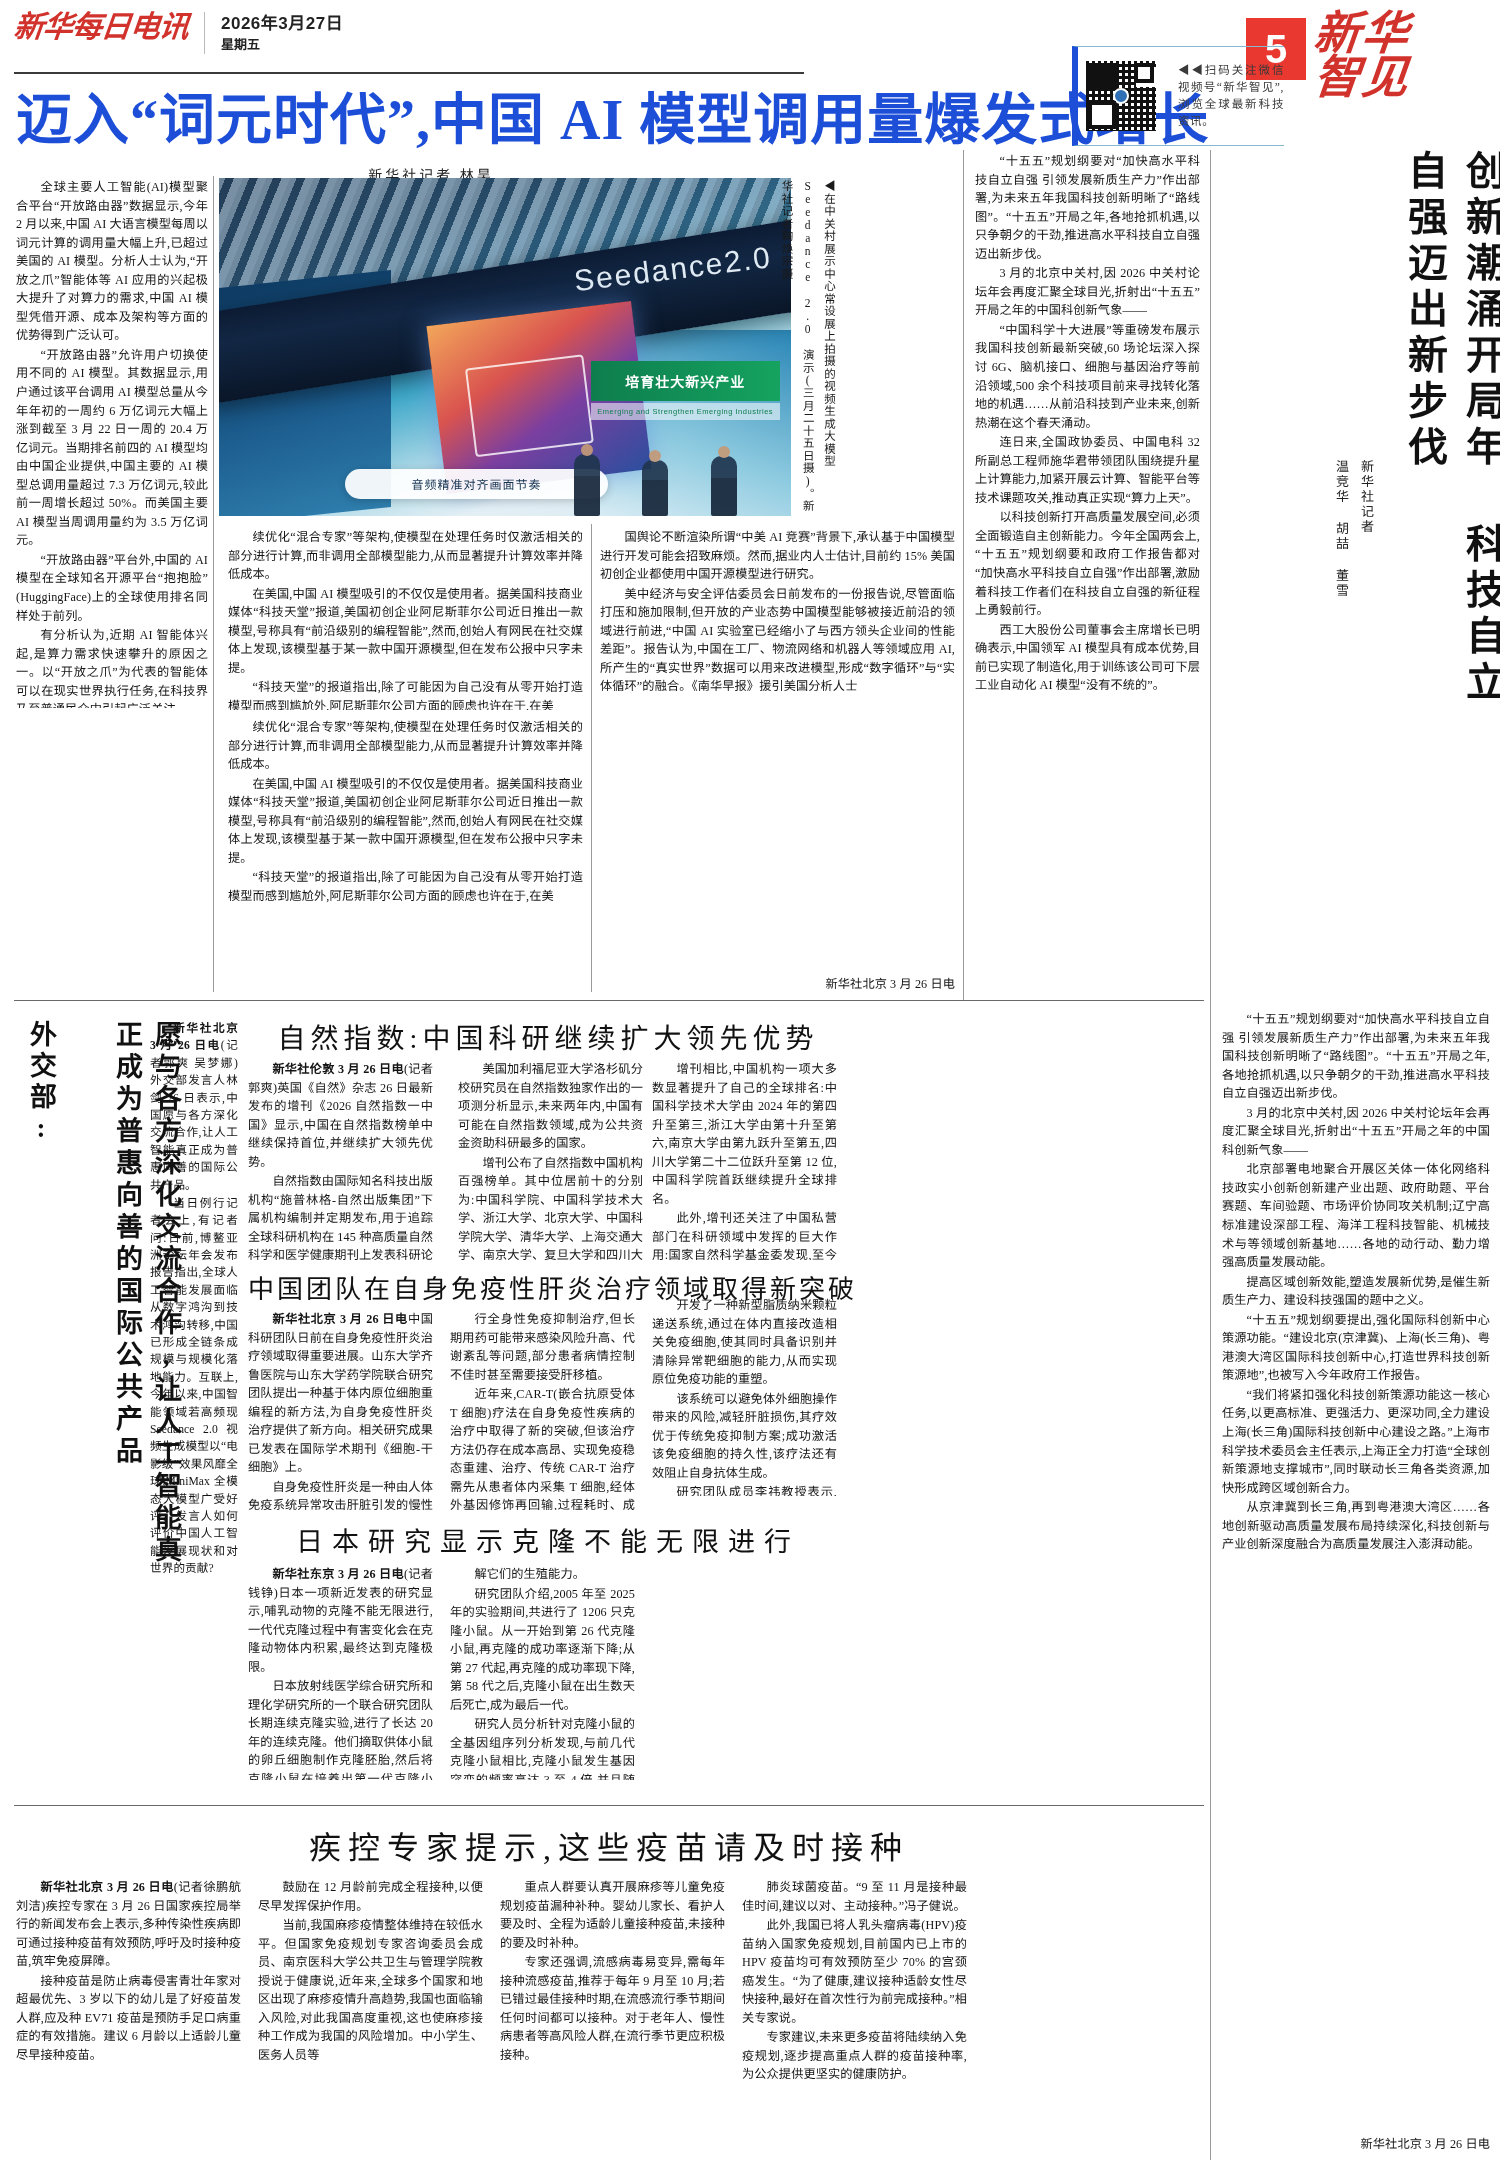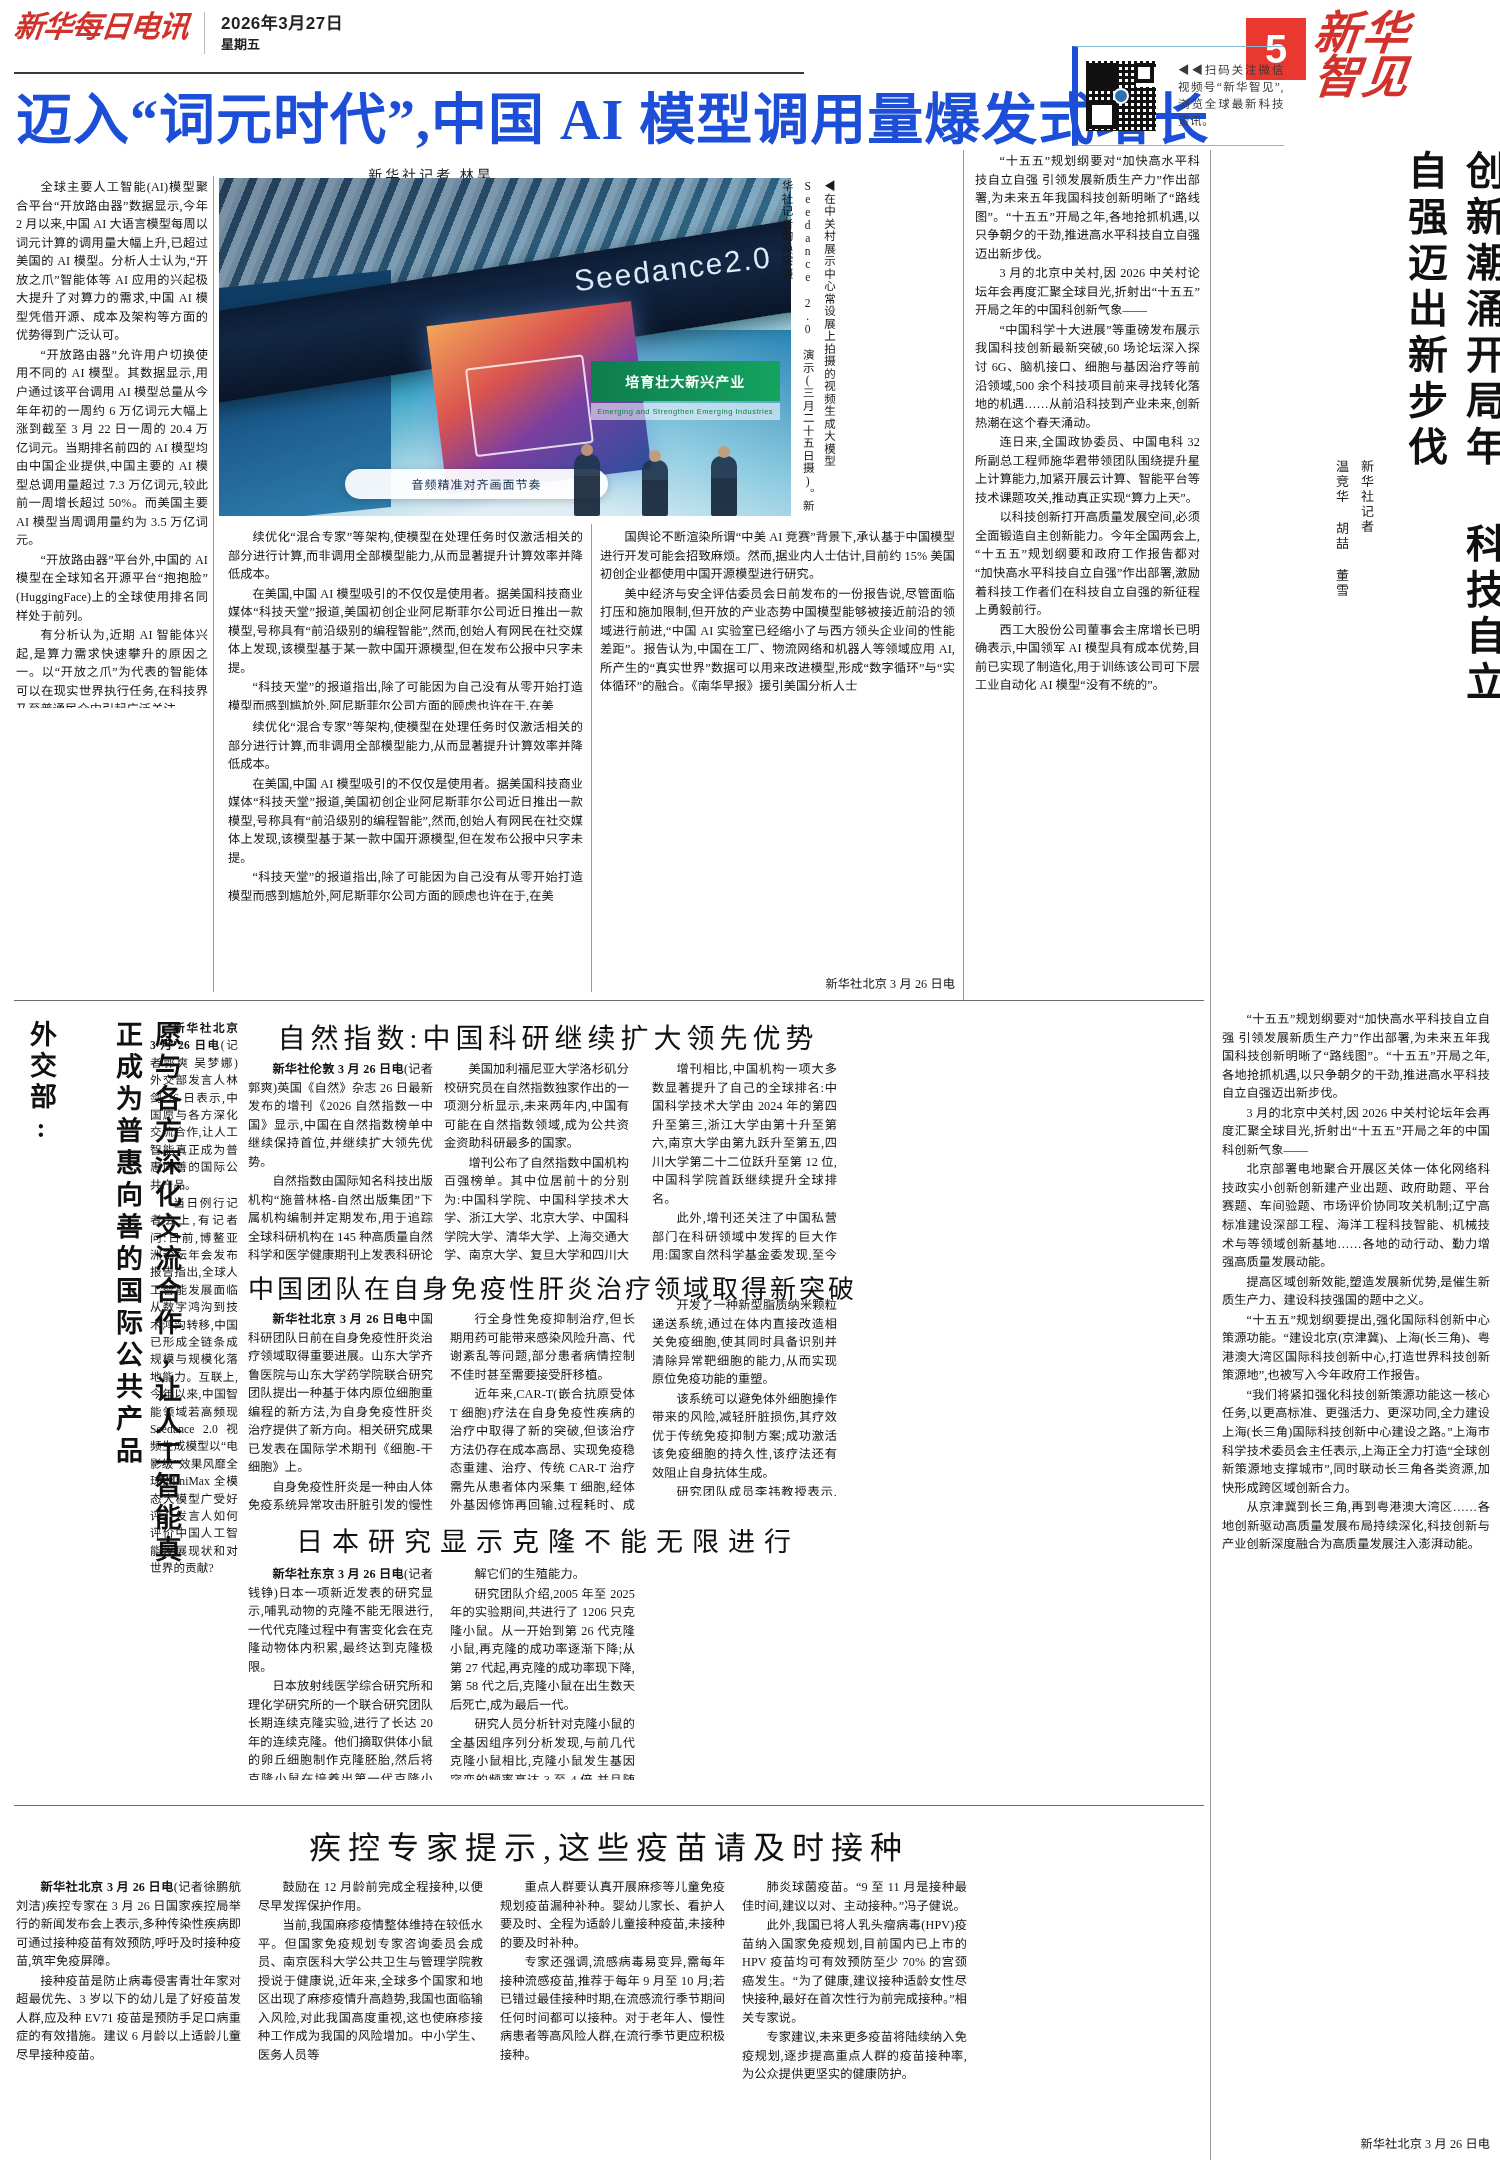--- a/index.html
+++ b/index.html
@@ -312,21 +312,21 @@
       <p><span class="dateline">新华社北京 3 月 26 日电</span>(记者郭爽 吴梦娜)外交部发言人林剑 26 日表示,中国愿与各方深化交流合作,让人工智能真正成为普惠向善的国际公共产品。</p>
       <p>当日例行记者会上,有记者问:日前,博鳌亚洲论坛年会发布报告指出,全球人工智能发展面临从数字鸿沟到技术鸿沟转移,中国已形成全链条成规模与规模化落地能力。互联上,今年以来,中国智能领域若高频现 Seedance 2.0 视频生成模型以“电影级”效果风靡全球,MiniMax 全模态大模型广受好评。发言人如何评价中国人工智能发展现状和对世界的贡献?</p>
       <p>“我们注意到有关报道。短短几年内,人工智能在中国从展会走进寻常百姓家,赋能千行百业。”林剑说,当前中国已建成全球规模最大、技术领先的网络基础设施和应用生态,核心产业规模超 1.2 万亿元人民币,企业数量超过 6200 家,成为全球智能化转型进程最快的市场之一。今年的政府工作报告首次提出人工智能赋能各领域新形态,为培育智能经济新形态、壮大增长新动能指明了前进方向。</p>
     </div>
 
   <div class="sec-head" style="left:248px; top:1016px; width:600px; font-size:28px; letter-spacing:5px;">自然指数:中国科研继续扩大领先优势</div>
   <div class="col" id="ni-c1" style="left:248px; top:1060px; width:185px; height:200px;">
       <p><span class="dateline">新华社伦敦 3 月 26 日电</span>(记者郭爽)英国《自然》杂志 26 日最新发布的增刊《2026 自然指数一中国》显示,中国在自然指数榜单中继续保持首位,并继续扩大领先优势。</p>
       <p>自然指数由国际知名科技出版机构“施普林格-自然出版集团”下属机构编制并定期发布,用于追踪全球科研机构在 145 种高质量自然科学和医学健康期刊上发表科研论文的贡献情况。其中,份额是自然指数的关键指标,用于衡量作者对高质量研究的贡献度。</p>
     </div>
-  <div class="col" id="ni-c2" style="left:444px; top:1060px; width:185px; height:200px;">
+  <div class="col" id="ni-c2" style="left:458px; top:1060px; width:185px; height:200px;">
       <p>美国加利福尼亚大学洛杉矶分校研究员在自然指数独家作出的一项测分析显示,未来两年内,中国有可能在自然指数领域,成为公共资金资助科研最多的国家。</p>
       <p>增刊公布了自然指数中国机构百强榜单。其中位居前十的分别为:中国科学院、中国科学技术大学、浙江大学、北京大学、中国科学院大学、清华大学、上海交通大学、南京大学、复旦大学和四川大学。</p>
     </div>
   <div class="col" id="ni-c3" style="left:652px; top:1060px; width:185px; height:200px;">
       <p>增刊相比,中国机构一项大多数显著提升了自己的全球排名:中国科学技术大学由 2024 年的第四升至第三,浙江大学由第十升至第六,南京大学由第九跃升至第五,四川大学第二十二位跃升至第 12 位,中国科学院首跃继续提升全球排名。</p>
       <p>此外,增刊还关注了中国私营部门在科研领域中发挥的巨大作用:国家自然科学基金委发现,至今一些声明中出现,“随着私营部门工作中国科研经费规模增加的高度,并助力中国科研在继续保持上升势头。</p>
     </div>
 
   <div class="sec-head" style="left:248px; top:1268px; width:600px; font-size:26px; letter-spacing:3px;">中国团队在自身免疫性肝炎治疗领域取得新突破</div>
   <div class="col" id="hep-c1" style="left:248px; top:1310px; width:185px; height:200px;">

